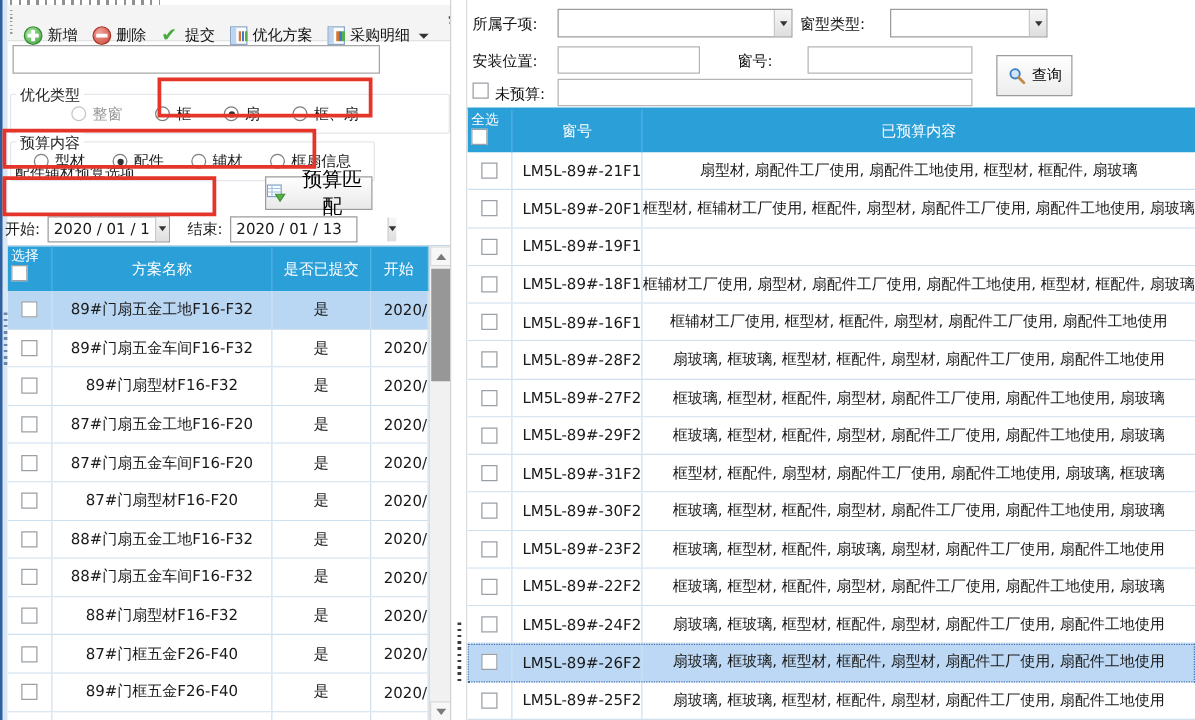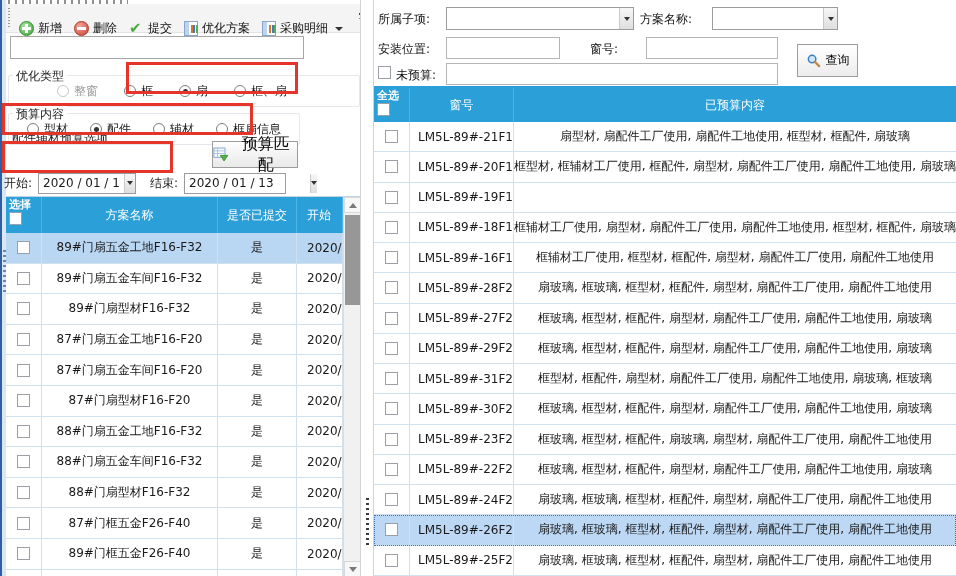--- a/index.html
+++ b/index.html
@@ -77,21 +77,21 @@
 
   
   .redbox{position:absolute;border:3px solid var(--red);pointer-events:none;}
   .rb1{left:126px;top:62px;width:172px;height:32px;}
   .rb2{left:2px;top:103px;width:251px;height:32px;}
   .rb3{left:2px;top:141px;width:171px;height:32px;}
 
   
   .thead{background:var(--accent);color:#fff;display:flex;}
   .th{display:flex;align-items:center;justify-content:center;font-size:12px;border-right:1px solid #4fb2e2;}
-  .th.sel-col{flex-direction:column;align-items:flex-start;justify-content:flex-start;padding:2px 0 0 3px;font-size:11px;line-height:12px;font-weight:bold;}
+  .th.sel-col{flex-direction:column;align-items:flex-start;justify-content:flex-start;padding:2px 0 0 3px;font-size:11px;line-height:12px;}
   .th .cb{margin-top:1px;}
   .trow{display:flex;background:#fff;border-bottom:1px solid var(--rowline);}
   .td{display:flex;align-items:center;justify-content:center;font-size:12px;border-right:1px solid var(--rowline);overflow:hidden;white-space:nowrap;}
 
   
   .ltable{position:absolute;left:6px;top:196px;width:354px;height:380px;overflow:hidden;border-top:1px solid #c3d6e8;}
   .ltable .thead{height:36px;width:337px;}
   .ltable .c1{width:36px;}
   .ltable .c2{width:176px;}
   .ltable .c3{width:79px;}
@@ -371,21 +371,21 @@
   <div class="divider">
     <div class="grip"></div>
   </div>
 
   <div class="rpanel">
     <span class="f-label" style="left:4px;top:11px;">所属子项:</span>
     <div class="combo f-combo" style="left:72px;top:7px;width:188px;">
       <span class="val"></span>
       <span class="dd-btn"></span>
     </div>
-    <span class="f-label" style="left:266px;top:11px;">方案名称:</span>
+    <span class="f-label" style="left:266px;top:11px;">窗型类型:</span>
     <div class="combo f-combo" style="left:338px;top:7px;width:126px;">
       <span class="val"></span>
       <span class="dd-btn"></span>
     </div>
 
     <span class="f-label" style="left:4px;top:41px;">安装位置:</span>
     <input class="f-input" style="left: 72px; top: 37px; width: 114px;">
     <span class="f-label" style="left:216px;top:41px;">窗号:</span>
     <input class="f-input" style="left: 272px; top: 37px; width: 132px;">
 

